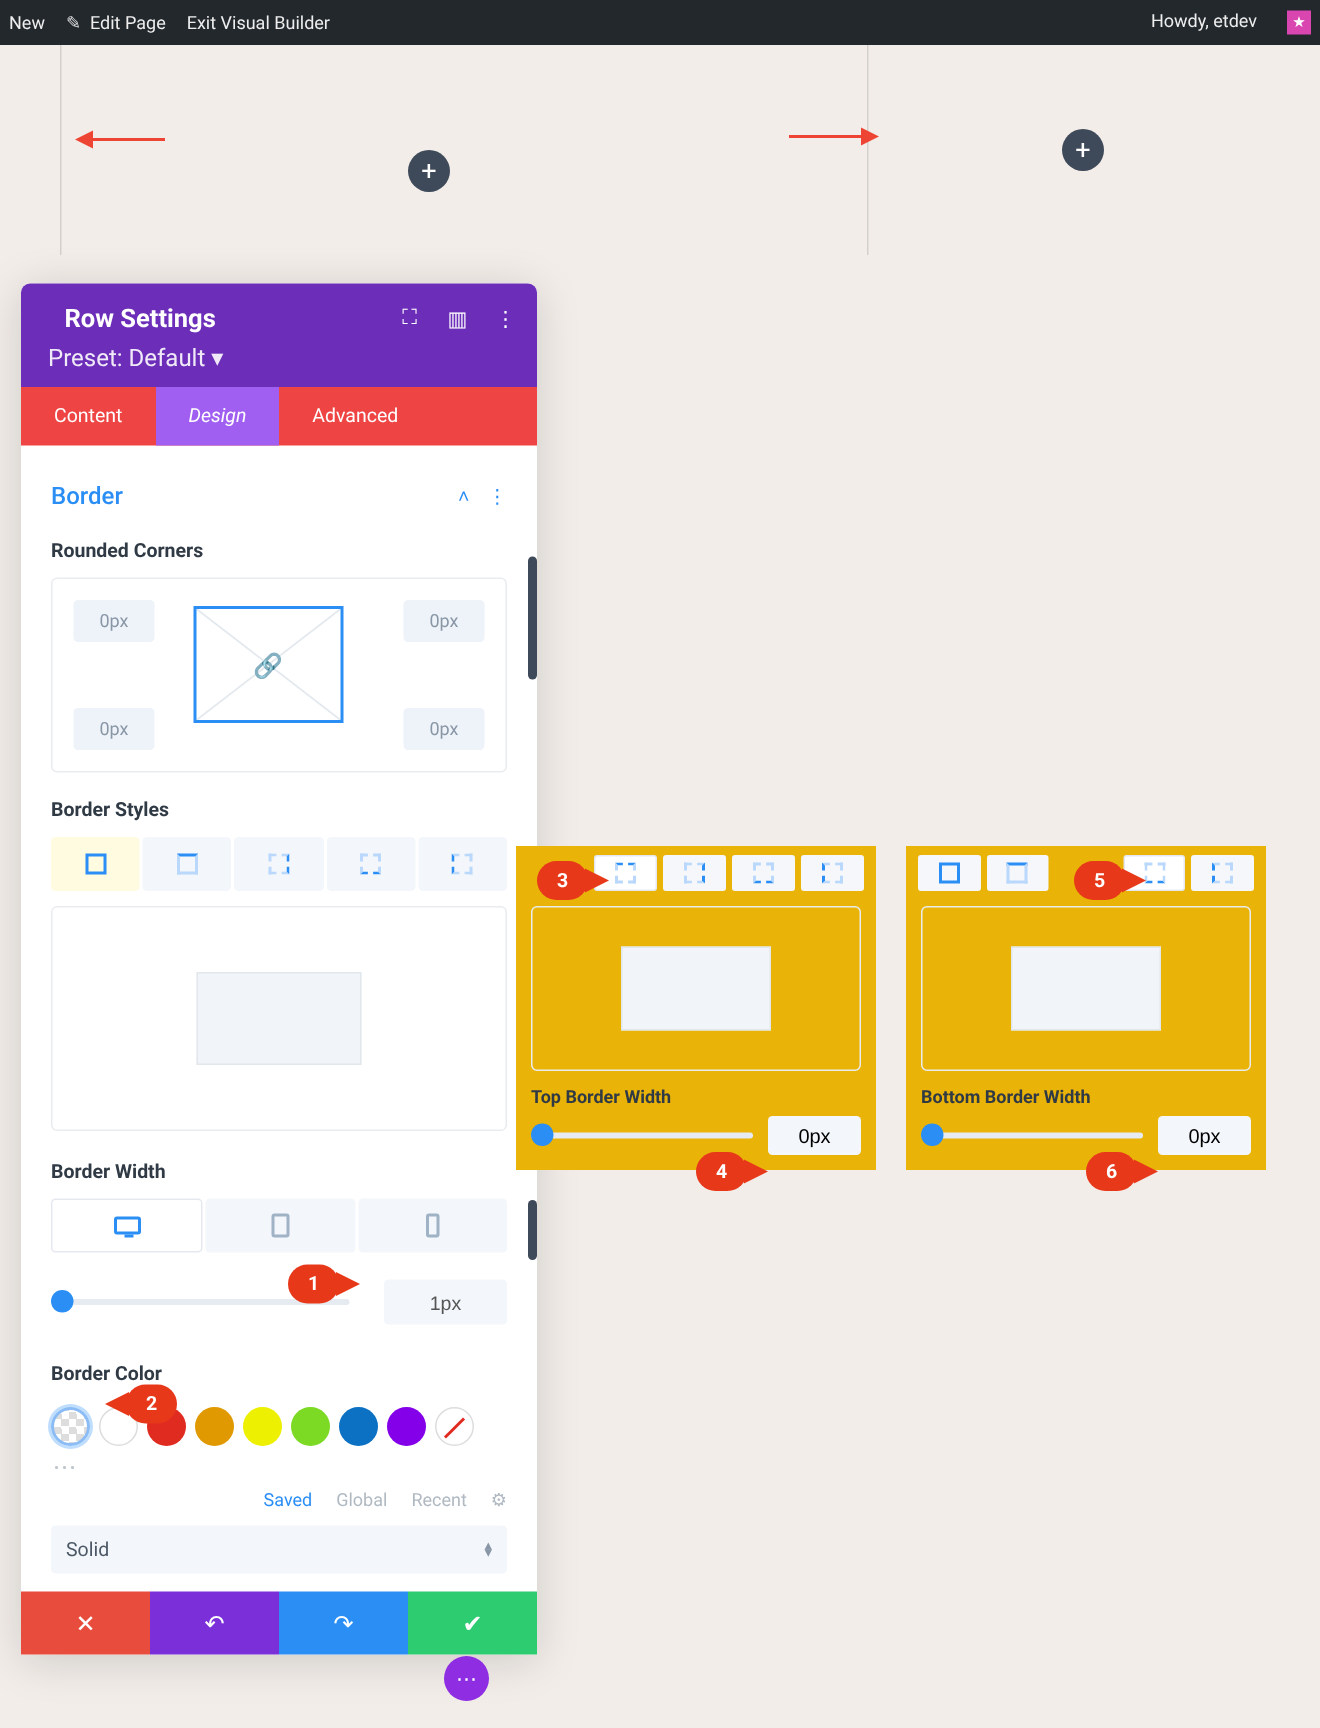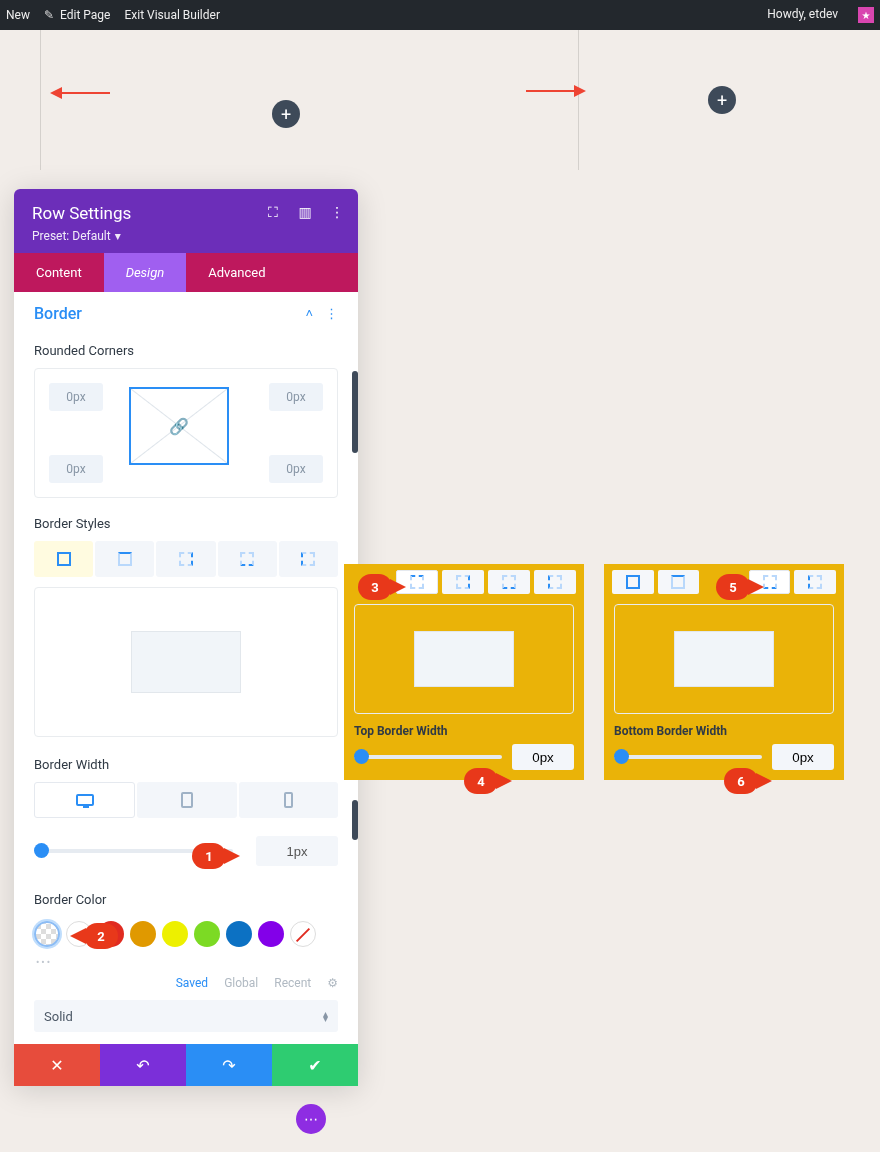--- a/index.html
+++ b/index.html
@@ -90,46 +90,47 @@
     font-size: 13px;
     color:#4c5866;
   }
   .panel-header {
     background: #6c2eb9;
     color: #fff;
     padding: 14px 18px 10px;
     border-radius:6px 6px 0 0;
     position:relative;
   }
-  .panel-title { font-size: 17px; font-weight:400; }
-  .preset { font-size:12px; opacity:.9; margin-top:6px; display:flex;align-items:flex-start;gap:4px; cursor:pointer;}
+  .panel-title { font-size: 17px; font-weight:700;margin-left:11px; }
+  .preset { font-size:16px; opacity:.9; margin-top:6px; display:flex;align-items:flex-start;gap:4px; cursor:pointer;}
   .header-icons {
     position:absolute; right:14px; top:16px;
     display:flex; gap:18px;
   }
   .hicon { width:14px;height:14px; cursor:pointer; display:inline-flex;align-items:center;justify-content:center;color:#fff;font-size:14px;}
   .tabs {
-    background:#be185d;
+    background:#ef4444;
     display:flex;
     color:#fff;
     font-size:13px;
   }
   .tab { padding:12px 22px; cursor:pointer; }
   .tab.active { background:#a05ff0;font-style:italic; }
 
   .section-head {
     display:flex;align-items:center;justify-content:space-between;
     padding:12px 20px 8px;
+    margin-top:12px;
   }
   .section-head .title { color:#2a8ef5; font-size:16px; font-weight:500;}
   .section-head .tools { display:flex;gap:12px; color:#2a8ef5;}
   .chev-up{cursor:pointer;}
 
   .group-label {
-    font-weight:400; color:#303a45; font-size:13px;
+    font-weight:700; color:#303a45; font-size:13px;
     padding: 12px 20px 10px;
   }
 
   .rounded-box {
     margin: 0 20px 6px;
     border:1px solid #e9ecef;
     border-radius:4px;
     padding: 18px;
     min-height:130px;
     position:relative;

